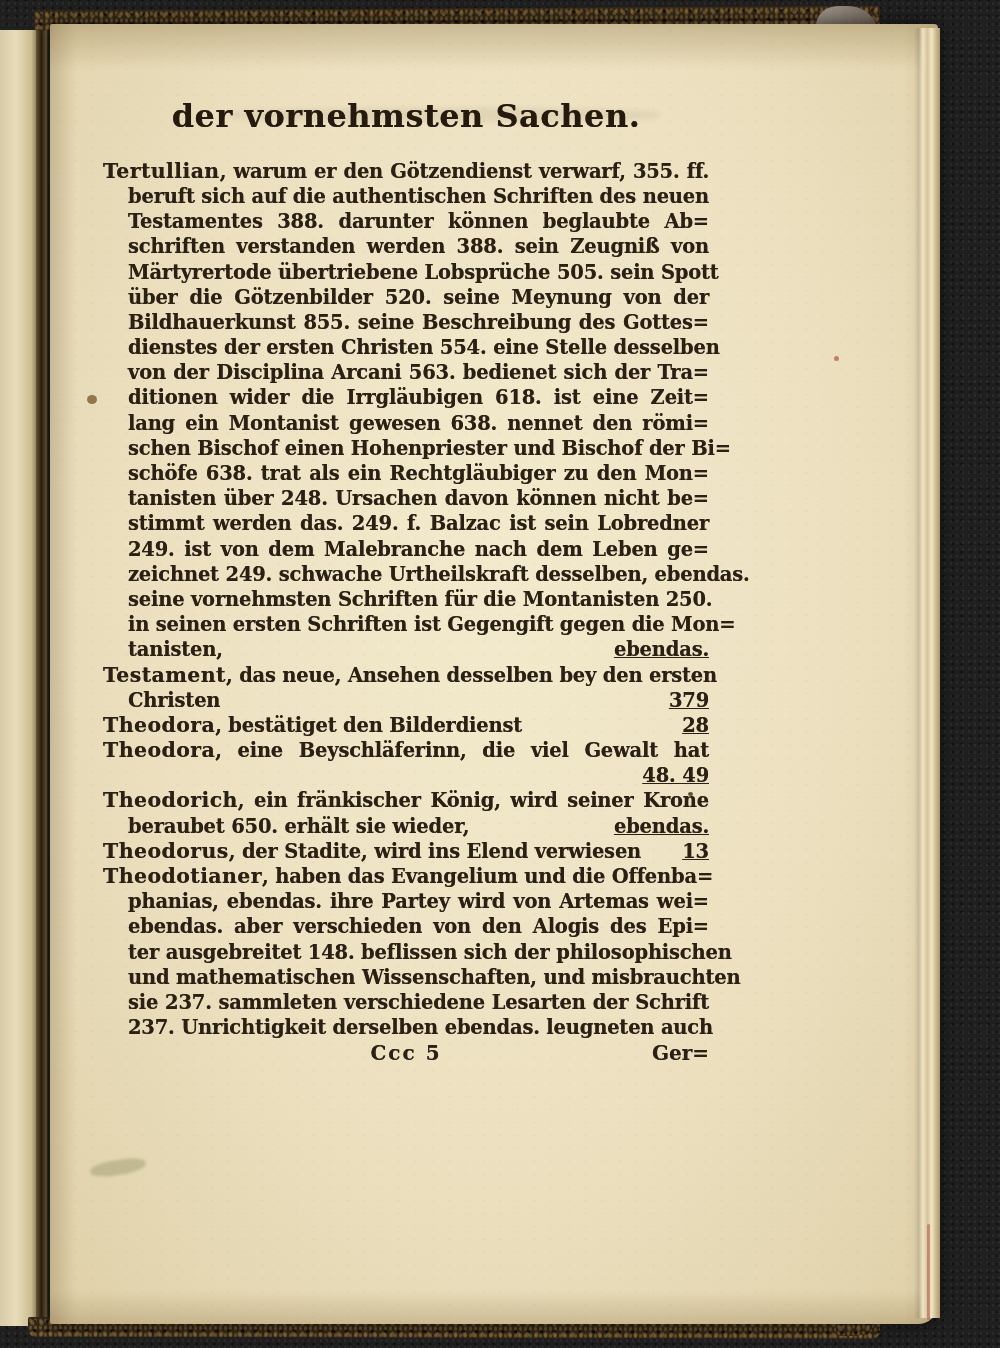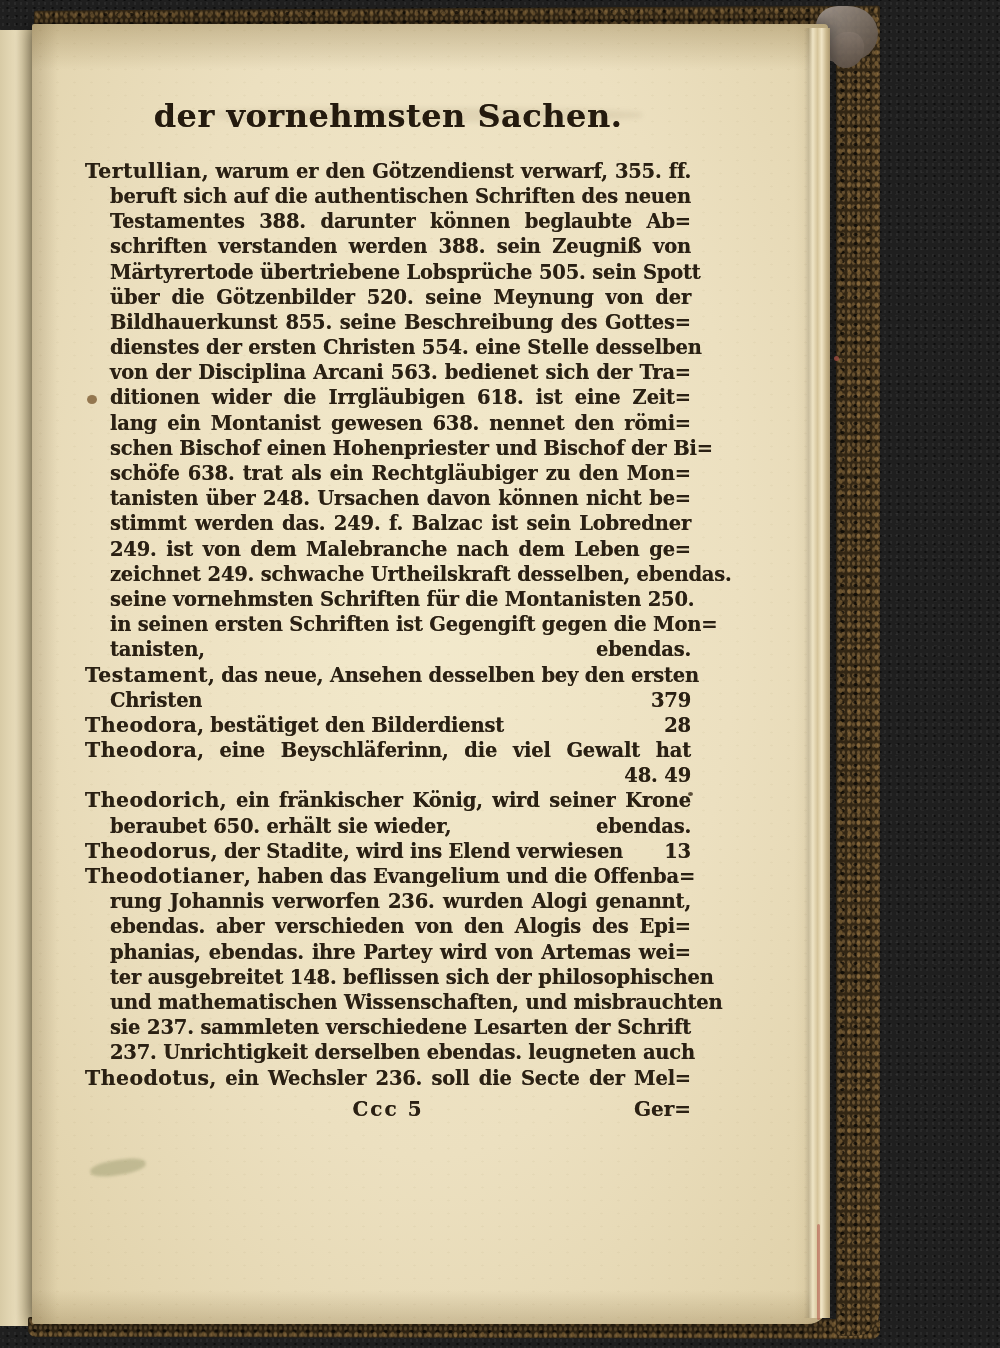--- a/index.html
+++ b/index.html
@@ -38,21 +38,21 @@
     position:absolute;left:816px;top:6px;width:62px;height:56px;
     background:linear-gradient(135deg,#a59a91,#756a60 60%,#55493f);
     border-radius:42% 58% 60% 40%;opacity:.95;
   }
   .corner-damage::after{
     content:"";position:absolute;left:14px;top:26px;width:34px;height:36px;
     background:linear-gradient(160deg,#8f8278,#5a4e44);border-radius:50% 40% 55% 45%;
   }
   
   .page{
-    position:absolute;left:32px;top:24px;width:796px;height:1300px;
+    position:absolute;left:50px;top:24px;width:888px;height:1300px;
     border-radius:2px 4px 20px 2px;
     background-color:#ece0c0;
     background-image:
       linear-gradient(180deg, rgba(120,95,45,.30), rgba(120,95,45,0) 46px),
       linear-gradient(90deg, rgba(90,70,35,.22), rgba(90,70,35,0) 26px),
       linear-gradient(270deg, rgba(120,95,50,.16), rgba(120,95,50,0) 34px),
       linear-gradient(0deg, rgba(110,85,40,.24), rgba(110,85,40,0) 34px),
       radial-gradient(rgba(120,95,50,.05) 1px, transparent 1.6px),
       radial-gradient(ellipse at 50% 42%, #f3eacd 0%, #ece0c0 55%, #dfd0a8 100%);
     background-size:auto,auto,auto,auto,17px 13px,auto;
@@ -86,22 +86,22 @@
   }
   .line{
     display:flex;align-items:baseline;height:25.2px;
     font-weight:700;font-size:19.5px;line-height:25.2px;
     letter-spacing:-0.2px;white-space:nowrap;
   }
   .line.cont{padding-left:25px;}
   .line .t{flex:1;min-width:0;text-align:justify;text-align-last:justify;}
   .line.hasref .t{text-align:left;text-align-last:auto;}
   .headword{font-size:20.5px;letter-spacing:.4px;}
-  .pageref{margin-left:28px;}
-  .footer{position:relative;margin-top:5px;height:27px;font-weight:700;font-size:20px;line-height:27px;}
+  .pageref{margin-left:28px;text-decoration:underline;}
+  .footer{position:relative;height:27px;font-weight:700;font-size:20px;line-height:27px;}
   .sig{text-align:center;letter-spacing:2px;}
   .catch{position:absolute;right:0;top:0;letter-spacing:0;}
 </style>
 </head>
 <body>
 
 <div class="stage">
   <div class="left-edge"></div>
   <div class="gutter"></div>
   <div class="binding-top leather"></div>
@@ -211,43 +211,36 @@
           <div class="line hasref">
             <span class="headword">Theodorus</span>
             <span class="t">, der Stadite, wird ins Elend verwiesen</span>
             <span class="pageref">13</span>
           </div>
           <div class="line">
             <span class="headword">Theodotianer</span>
             <span class="t">, haben das Evangelium und die Offenba=</span>
           </div>
           <div class="line cont">
-            <span class="t">rung Johannis verworfen 236. wurden Alogi genannt,</span>
+            <span class="t">phanias, ebendas. ihre Partey wird von Artemas wei=</span>
           </div>
           <div class="line cont">
             <span class="t">ebendas. aber verschieden von den Alogis des Epi=</span>
           </div>
           <div class="line cont">
-            <span class="t">phanias, ebendas. ihre Partey wird von Artemas wei=</span>
-          </div>
-          <div class="line cont">
             <span class="t">ter ausgebreitet 148. beflissen sich der philosophischen</span>
           </div>
           <div class="line cont">
             <span class="t">und mathematischen Wissenschaften, und misbrauchten</span>
           </div>
           <div class="line cont">
             <span class="t">sie 237. sammleten verschiedene Lesarten der Schrift</span>
           </div>
           <div class="line cont">
             <span class="t">237. Unrichtigkeit derselben ebendas. leugneten auch</span>
-          </div>
-          <div class="line">
-            <span class="headword">Theodotus</span>
-            <span class="t">, ein Wechsler 236. soll die Secte der Mel=</span>
           </div>
         </div>
       <div class="footer">
         <div class="sig">Ccc 5</div>
         <div class="catch">Ger=</div>
       </div>
     </div>
   </div>
 
   <div class="ink-spot"></div>

